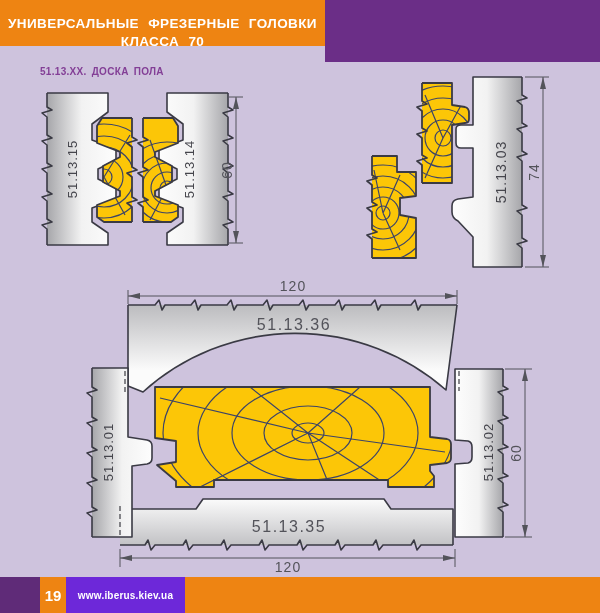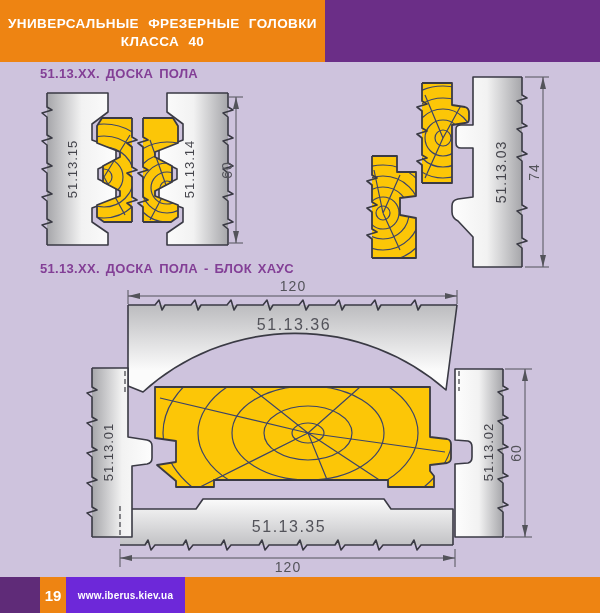--- a/index.html
+++ b/index.html
@@ -1,22 +1,22 @@
 <!DOCTYPE html>
 <html><head>
 <meta charset="utf-8">
 <style>
   html,body{margin:0;padding:0;}
   .page{position:relative;width:600px;height:613px;background:#cec3dd;overflow:hidden;
         font-family:"Liberation Sans",sans-serif;}
-  .banner{position:absolute;left:0;top:0;width:325px;height:62px;background:#ee8412;
+  .banner{position:absolute;left:0;top:0;width:325px;height:46px;background:#ee8412;
           color:#fff;text-align:center;font-weight:bold;font-size:13.5px;line-height:18px;
           letter-spacing:.4px;word-spacing:5px;padding-top:15px;box-sizing:border-box;}
   .corner-block{position:absolute;left:325px;top:0;width:275px;height:62px;background:#6b2e87;}
-  .sec-title{position:absolute;left:40px;color:#833f96;font-weight:bold;font-size:13px;
+  .sec-title{position:absolute;left:40px;color:#833f96;font-weight:bold;font-size:10px;
              letter-spacing:.3px;word-spacing:2px;}
   #sec1{top:66px;} #sec2{top:261px;}
   svg.draw{position:absolute;left:0;top:0;}
   .footer{position:absolute;left:0;top:577px;width:600px;height:36px;display:flex;}
   .f-seg{display:flex;align-items:center;justify-content:center;color:#fff;font-weight:bold;}
   .f-p1{width:40px;background:#5f2b78;}
   .f-page{width:26px;background:#ee8412;font-size:15px;}
   .f-url{width:119px;background:#6d28d9;font-size:10px;letter-spacing:.2px;}
   .f-rest{flex:1;background:#ee8412;}
   text{font-family:"Liberation Sans",sans-serif;}
@@ -30,26 +30,25 @@
   .dash{stroke:#4a4a50;stroke-width:1.3;fill:none;stroke-dasharray:5 3;}
   .arr{fill:#53535a;}
 </style>
 </head>
 <body>
 
 <div class="page">
 
   <div class="banner">
     <div>УНИВЕРСАЛЬНЫЕ ФРЕЗЕРНЫЕ ГОЛОВКИ</div>
-    <div>КЛАССА 40</div>
+    <div>КЛАССА 70</div>
   </div>
   <div class="corner-block"></div>
 
   <div class="sec-title" id="sec1">51.13.XX.  ДОСКА ПОЛА</div>
-  <div class="sec-title" id="sec2">51.13.XX.  ДОСКА ПОЛА - БЛОК ХАУС</div>
 
   <svg class="draw" width="600" height="613" viewBox="0 0 600 613">
     <defs>
       <linearGradient id="gVL" x1="0" y1="0" x2="1" y2="0">
         <stop offset="0" stop-color="#a6a6aa"></stop>
           <stop offset=".5" stop-color="#f2f2f2"></stop>
         <stop offset="1" stop-color="#fdfdfd"></stop>
       </linearGradient>
       <linearGradient id="gVR" x1="0" y1="0" x2="1" y2="0">
         <stop offset="0" stop-color="#fdfdfd"></stop>

